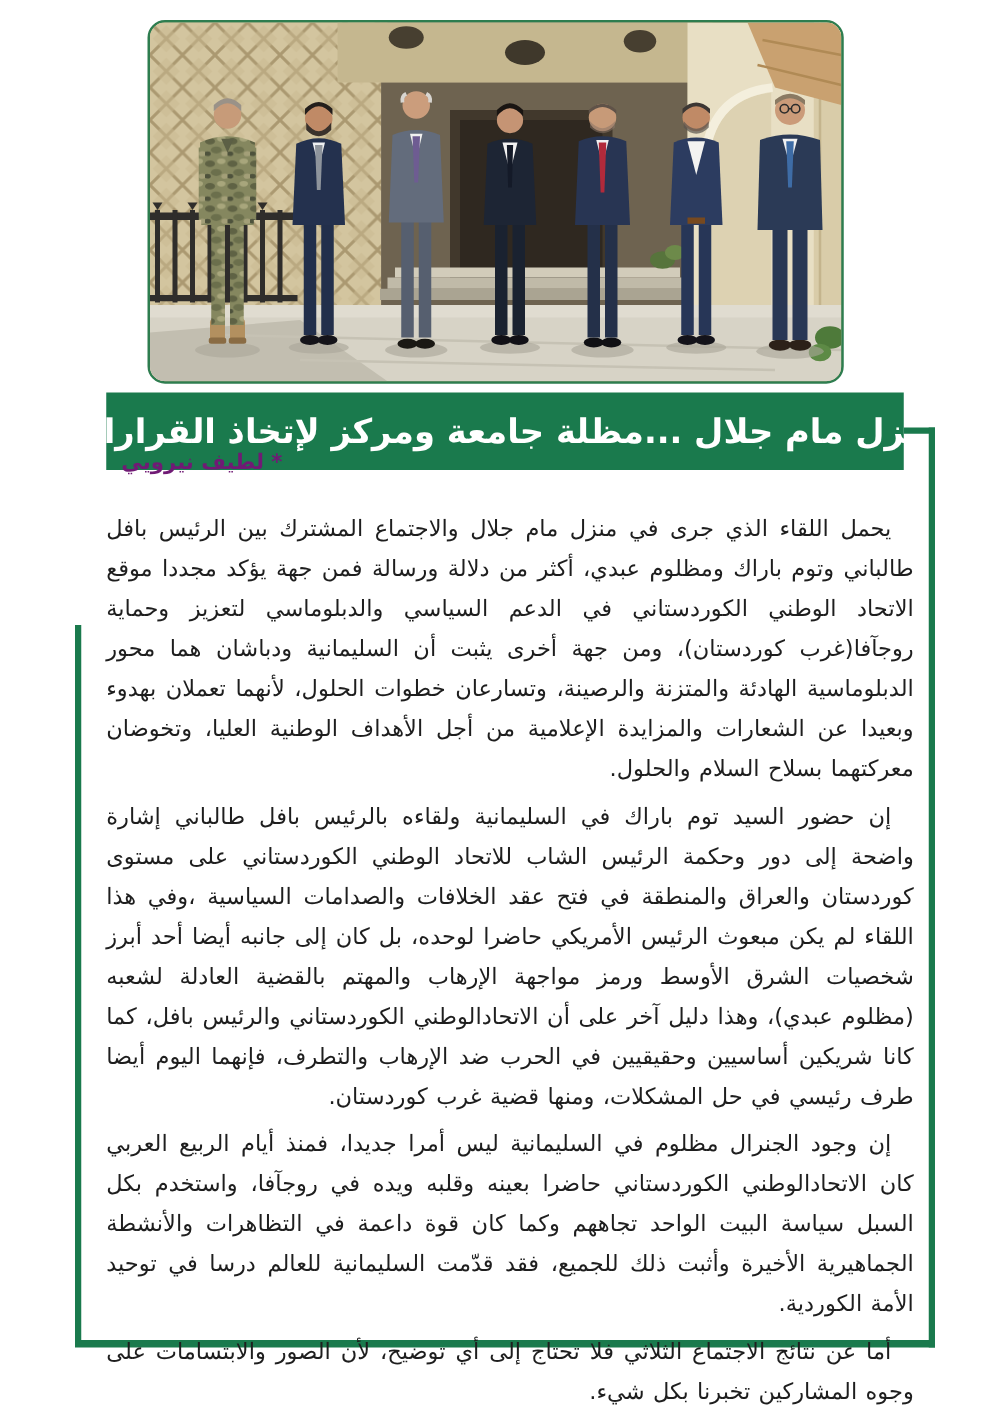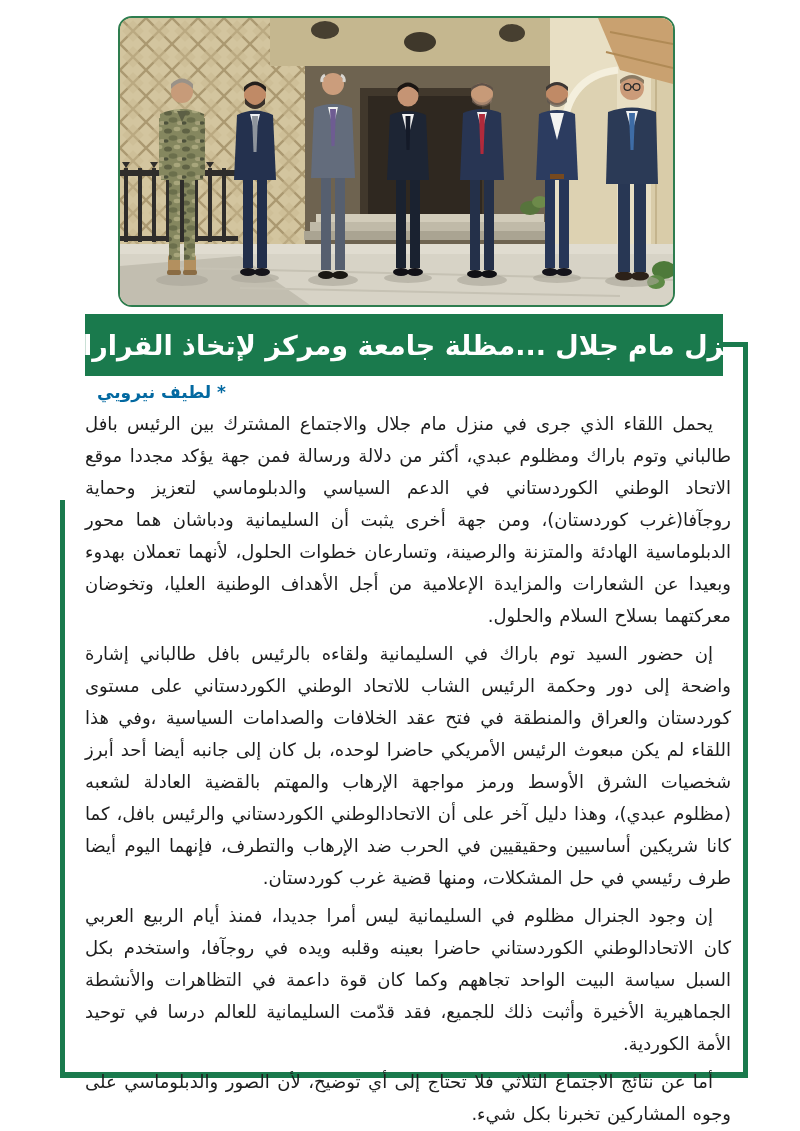--- a/index.html
+++ b/index.html
@@ -22,22 +22,22 @@
     margin:0;color:#ffffff;font-size:27px;font-weight:700;line-height:1;
     font-family:"DejaVu Sans",sans-serif;white-space:nowrap;
   }
   
   .frame-stub  {position:absolute;left:723px;top:342px;width:25px;height:5px;background:#1a7a4d;}
   .frame-right {position:absolute;left:743px;top:342px;width:5px;height:736px;background:#1a7a4d;}
   .frame-left  {position:absolute;left:60px;top:500px;width:5px;height:572px;background:#1a7a4d;}
   .frame-bottom{position:absolute;left:60px;top:1072px;width:688px;height:6px;background:#1a7a4d;}
   
   .author{
-    position:absolute;left:97px;top:382px;direction:rtl;
-    color:#0369a1;font-weight:700;font-size:17px;white-space:nowrap;
+    position:absolute;left:97px;top:360px;direction:rtl;
+    color:#701a75;font-weight:700;font-size:17px;white-space:nowrap;
   }
   
   .text-block{
     position:absolute;left:85px;top:408px;width:646px;direction:rtl;
   }
   .para{
     margin:0 0 6px 0;color:#1e1e1e;font-size:18px;line-height:32px;
     text-align:justify;text-indent:18px;word-spacing:1px;
   }
   .credit{
@@ -240,18 +240,18 @@
   <div class="frame-left"></div>
   <div class="frame-bottom"></div>
 
   <div class="author">* لطيف نيرويي</div>
 
   <div class="text-block">
     <div class="article">
         <p class="para">يحمل اللقاء الذي جرى في منزل مام جلال والاجتماع المشترك بين الرئيس بافل طالباني وتوم باراك ومظلوم عبدي، أكثر من دلالة ورسالة فمن جهة يؤكد مجددا موقع الاتحاد الوطني الكوردستاني في الدعم السياسي والدبلوماسي لتعزيز وحماية روجآفا(غرب كوردستان)، ومن جهة أخرى يثبت أن السليمانية ودباشان هما محور الدبلوماسية الهادئة والمتزنة والرصينة، وتسارعان خطوات الحلول، لأنهما تعملان بهدوء وبعيدا عن الشعارات والمزايدة الإعلامية من أجل الأهداف الوطنية العليا، وتخوضان معركتهما بسلاح السلام والحلول.</p>
         <p class="para">إن حضور السيد توم باراك في السليمانية ولقاءه بالرئيس بافل طالباني إشارة واضحة إلى دور وحكمة الرئيس الشاب للاتحاد الوطني الكوردستاني على مستوى كوردستان والعراق والمنطقة في فتح عقد الخلافات والصدامات السياسية ،وفي هذا اللقاء لم يكن مبعوث الرئيس الأمريكي حاضرا لوحده، بل كان إلى جانبه أيضا أحد أبرز شخصيات الشرق الأوسط ورمز مواجهة الإرهاب والمهتم بالقضية العادلة لشعبه (مظلوم عبدي)، وهذا دليل آخر على أن الاتحادالوطني الكوردستاني والرئيس بافل، كما كانا شريكين أساسيين وحقيقيين في الحرب ضد الإرهاب والتطرف، فإنهما اليوم أيضا طرف رئيسي في حل المشكلات، ومنها قضية غرب كوردستان.</p>
         <p class="para">إن وجود الجنرال مظلوم في السليمانية ليس أمرا جديدا، فمنذ أيام الربيع العربي كان الاتحادالوطني الكوردستاني حاضرا بعينه وقلبه ويده في روجآفا، واستخدم بكل السبل سياسة البيت الواحد تجاههم وكما كان قوة داعمة في التظاهرات والأنشطة الجماهيرية الأخيرة وأثبت ذلك للجميع، فقد قدّمت السليمانية للعالم درسا في توحيد الأمة الكوردية.</p>
-        <p class="para">أما عن نتائج الاجتماع الثلاثي فلا تحتاج إلى أي توضيح، لأن الصور والدبلوماسي على وجوه المشاركين تخبرنا بكل شيء.</p>
+        <p class="para">أما عن نتائج الاجتماع الثلاثي فلا تحتاج إلى أي توضيح، لأن الصور والابتسامات على وجوه المشاركين تخبرنا بكل شيء.</p>
       </div>
     <div class="credit">*الترجمة : نرمين عثمان محمد/عن صحيفة كوردستاني نوى</div>
   </div>
 
 </div>
 
 </body></html>

